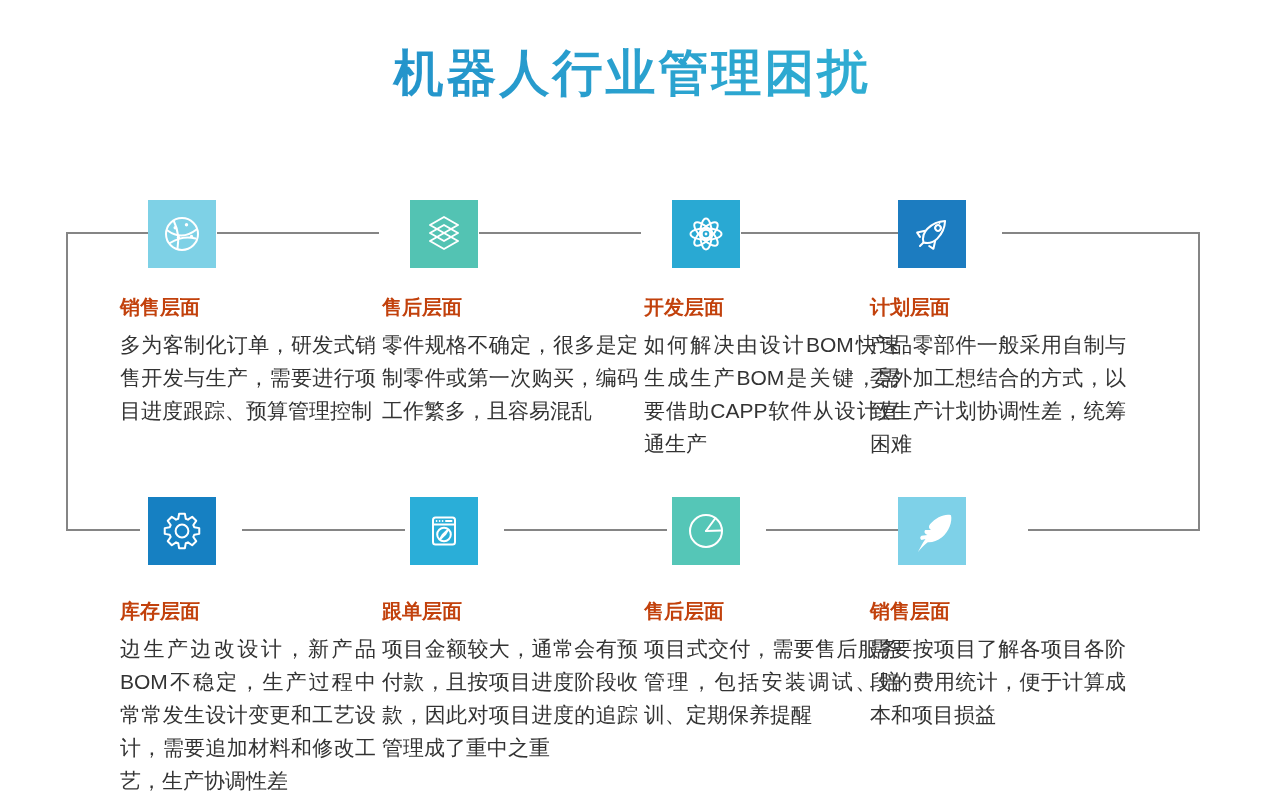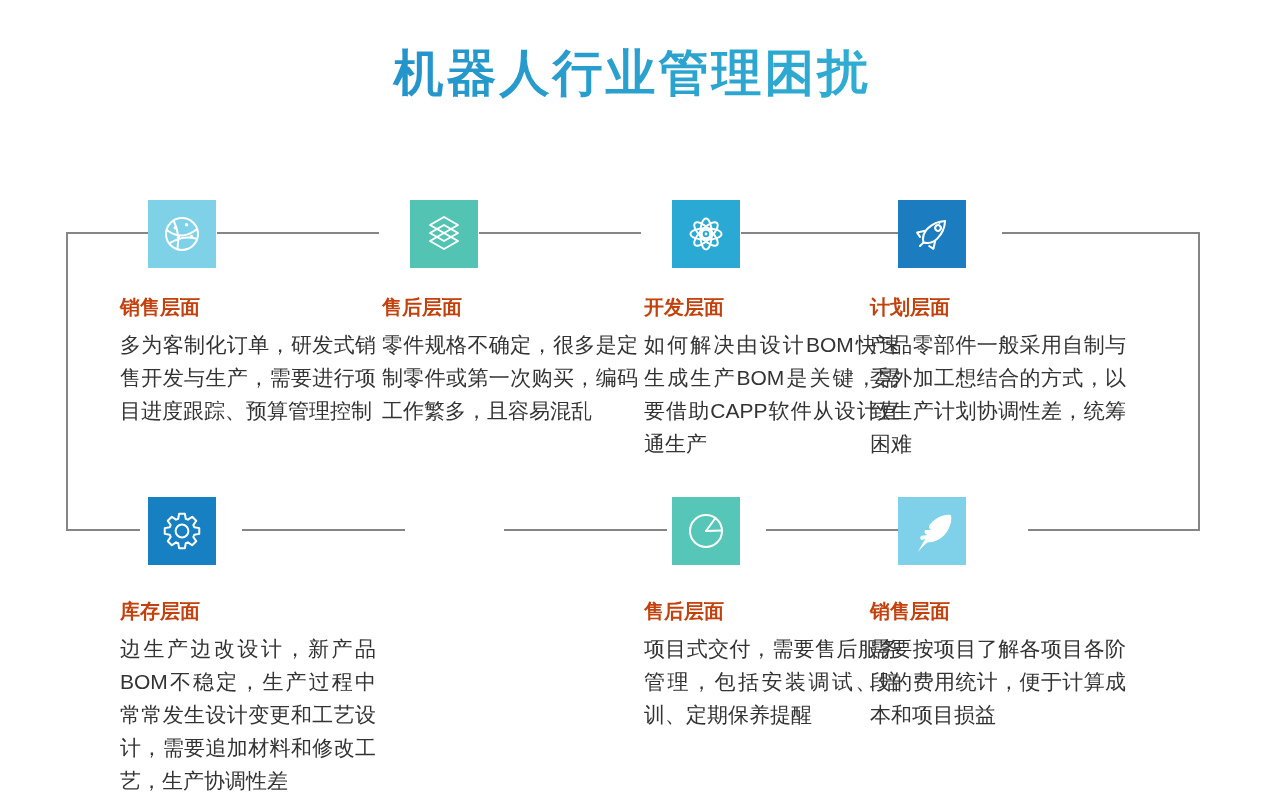--- a/index.html
+++ b/index.html
@@ -125,20 +125,40 @@
         <g class="icon-stroke">
           <path d="M36.23 20.22 L41.26 21.13 L41.26 26.87 L36.23 27.78 L35.32 29.97 L38.24 34.17 L34.17 38.24 L29.97 35.32 L27.78 36.23 L26.87 41.26 L21.13 41.26 L20.22 36.23 L18.03 35.32 L13.83 38.24 L9.76 34.17 L12.68 29.97 L11.77 27.78 L6.74 26.87 L6.74 21.13 L11.77 20.22 L12.68 18.03 L9.76 13.83 L13.83 9.76 L18.03 12.68 L20.22 11.77 L21.13 6.74 L26.87 6.74 L27.78 11.77 L29.97 12.68 L34.17 9.76 L38.24 13.83 L35.32 18.03 Z"></path>
           <circle cx="24" cy="24" r="6.4"></circle>
         </g>
       </svg>
     </div>
     <h2>库存层面</h2>
     <p>边生产边改设计，新产品BOM不稳定，生产过程中常常发生设计变更和工艺设计，需要追加材料和修改工艺，生产协调性差</p>
   </section>
 
+  <section class="card r2 c2">
+    <div class="icon-box" style="background-color: rgb(42, 174, 216);">
+      <svg viewBox="0 0 48 48">
+        <g class="icon-stroke">
+          <rect x="13" y="10.5" width="22" height="27" rx="2.5"></rect>
+          <path d="M13 17.5 L35 17.5"></path>
+          <path d="M26 14 L31.5 14"></path>
+          <circle cx="24" cy="27.5" r="6.8"></circle>
+          <path d="M28 22.8 L25.4 27 L20 32.2 L22.6 28 Z"></path>
+        </g>
+        <g class="icon-fill">
+          <circle cx="16.6" cy="14" r="0.9"></circle>
+          <circle cx="19.6" cy="14" r="0.9"></circle>
+          <circle cx="22.6" cy="14" r="0.9"></circle>
+        </g>
+      </svg>
+    </div>
+    <h2>跟单层面</h2>
+    <p>项目金额较大，通常会有预付款，且按项目进度阶段收款，因此对项目进度的追踪管理成了重中之重</p>
+  </section>
 
   <section class="card r2 c3">
     <div class="icon-box" style="background-color: rgb(85, 198, 183);">
       <svg viewBox="0 0 48 48">
         <g class="icon-stroke">
           <circle cx="24" cy="24" r="16"></circle>
           <path d="M24 24 L40 23.5"></path>
           <path d="M24 24 L33.5 11"></path>
         </g>
       </svg>

